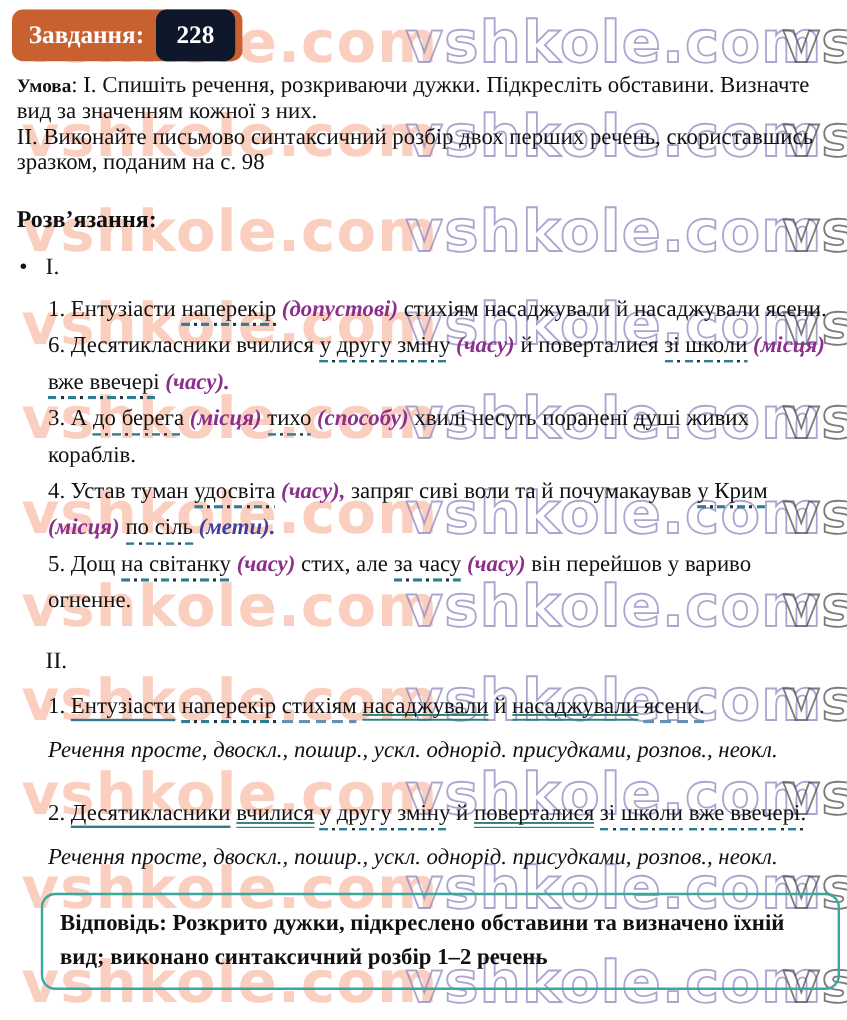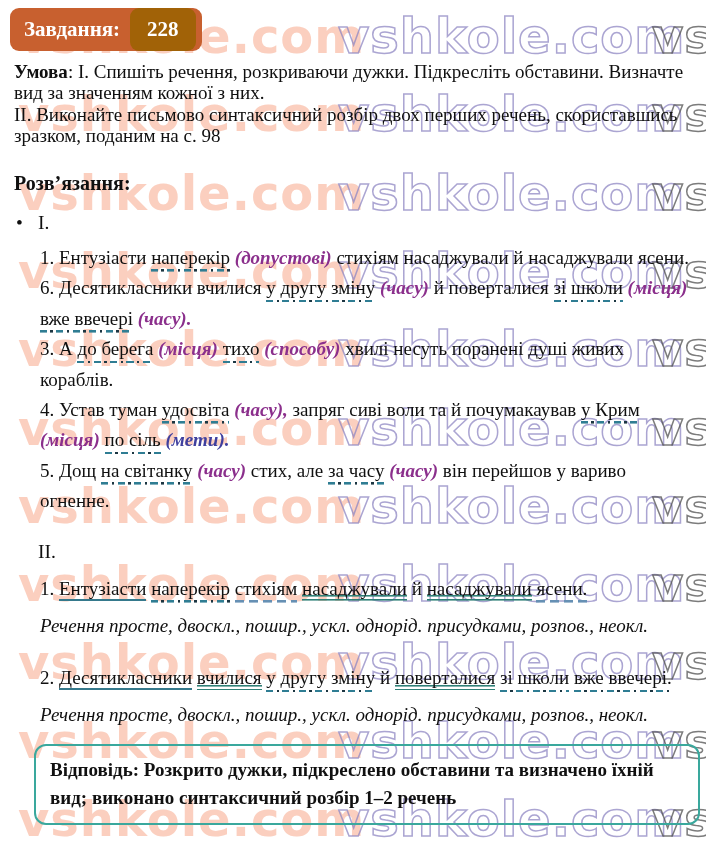--- a/index.html
+++ b/index.html
@@ -19,26 +19,26 @@
   .wm-edge { -webkit-text-stroke-color:rgba(80,80,80,0.75); }
   
   .content { position:relative; z-index:1; }
   .badge-row { margin:8px 0 0 10px; display:flex; align-items:center; }
   .badge {
     display:inline-flex; align-items:center; background:#c8602f; border-radius:9px;
     padding:5px 6px 5px 14px; color:#fff; font-weight:bold; font-size:21px;
   }
   .badge-label { padding-right:4px; }
   .badge-num {
-    display:inline-block; background:#a16207; border-radius:9px;
+    display:inline-block; background:#0f172a; border-radius:9px;
     margin:-5px 0 -5px 6px; padding:9px 17px; color:#fff; font-weight:bold; font-size:21px;
   }
   .umova { margin:10px 14px 0 14px; width:676px; font-size:19px; line-height:1.12; }
   .umova p { margin:0; }
-  .umova b { font-size:19px; }
+  .umova b { font-size:16px; }
   .solution-head { margin:26px 0 0 14px; font-size:20px; font-weight:bold; }
   .bullet-row { margin:17px 0 0 16px; font-size:19.5px; }
   .bullet-dot { display:inline-block; width:22px; }
   .sec1 { margin:9px 0 0 40px; width:652px; font-size:19px; line-height:1.6; }
   .sec1 p { margin:0; }
   .sec2-title { margin:24px 0 0 38px; font-size:19.5px; }
   .sec2 { margin:6px 0 0 40px; width:652px; font-size:19px; }
   .sentence { margin:8px 0 0 0; line-height:1.85; }
   .analysis { margin:6px 0 0 0; font-style:italic; line-height:1.5; }
   .sentence2 { margin-top:20px; }

